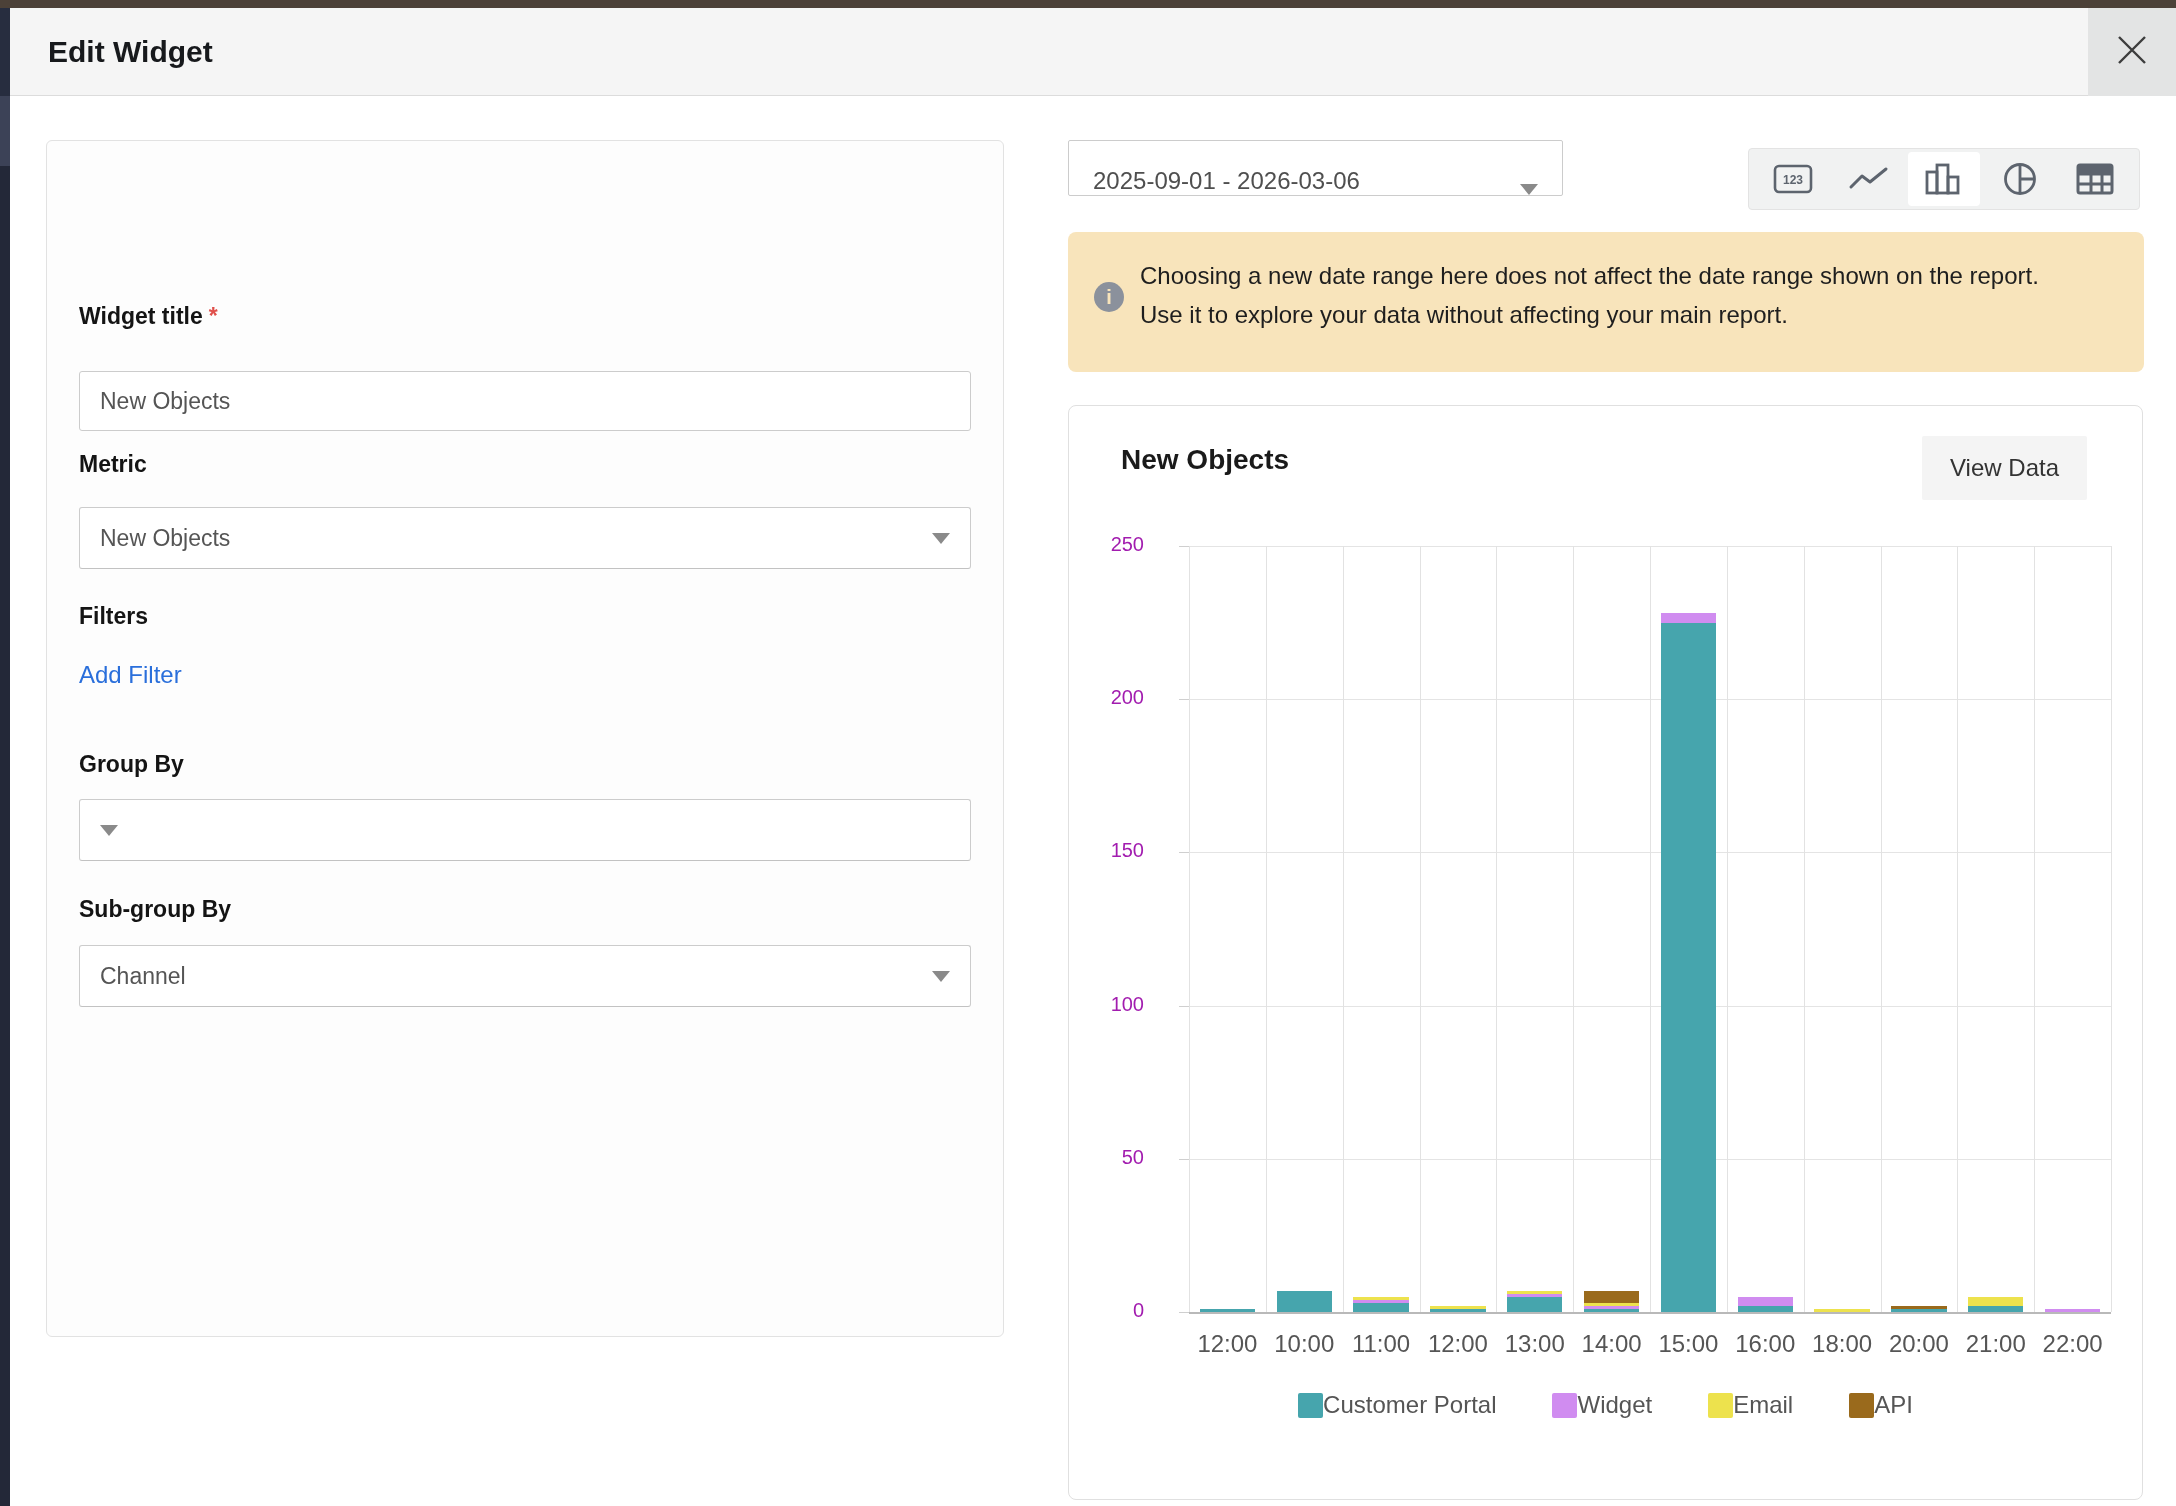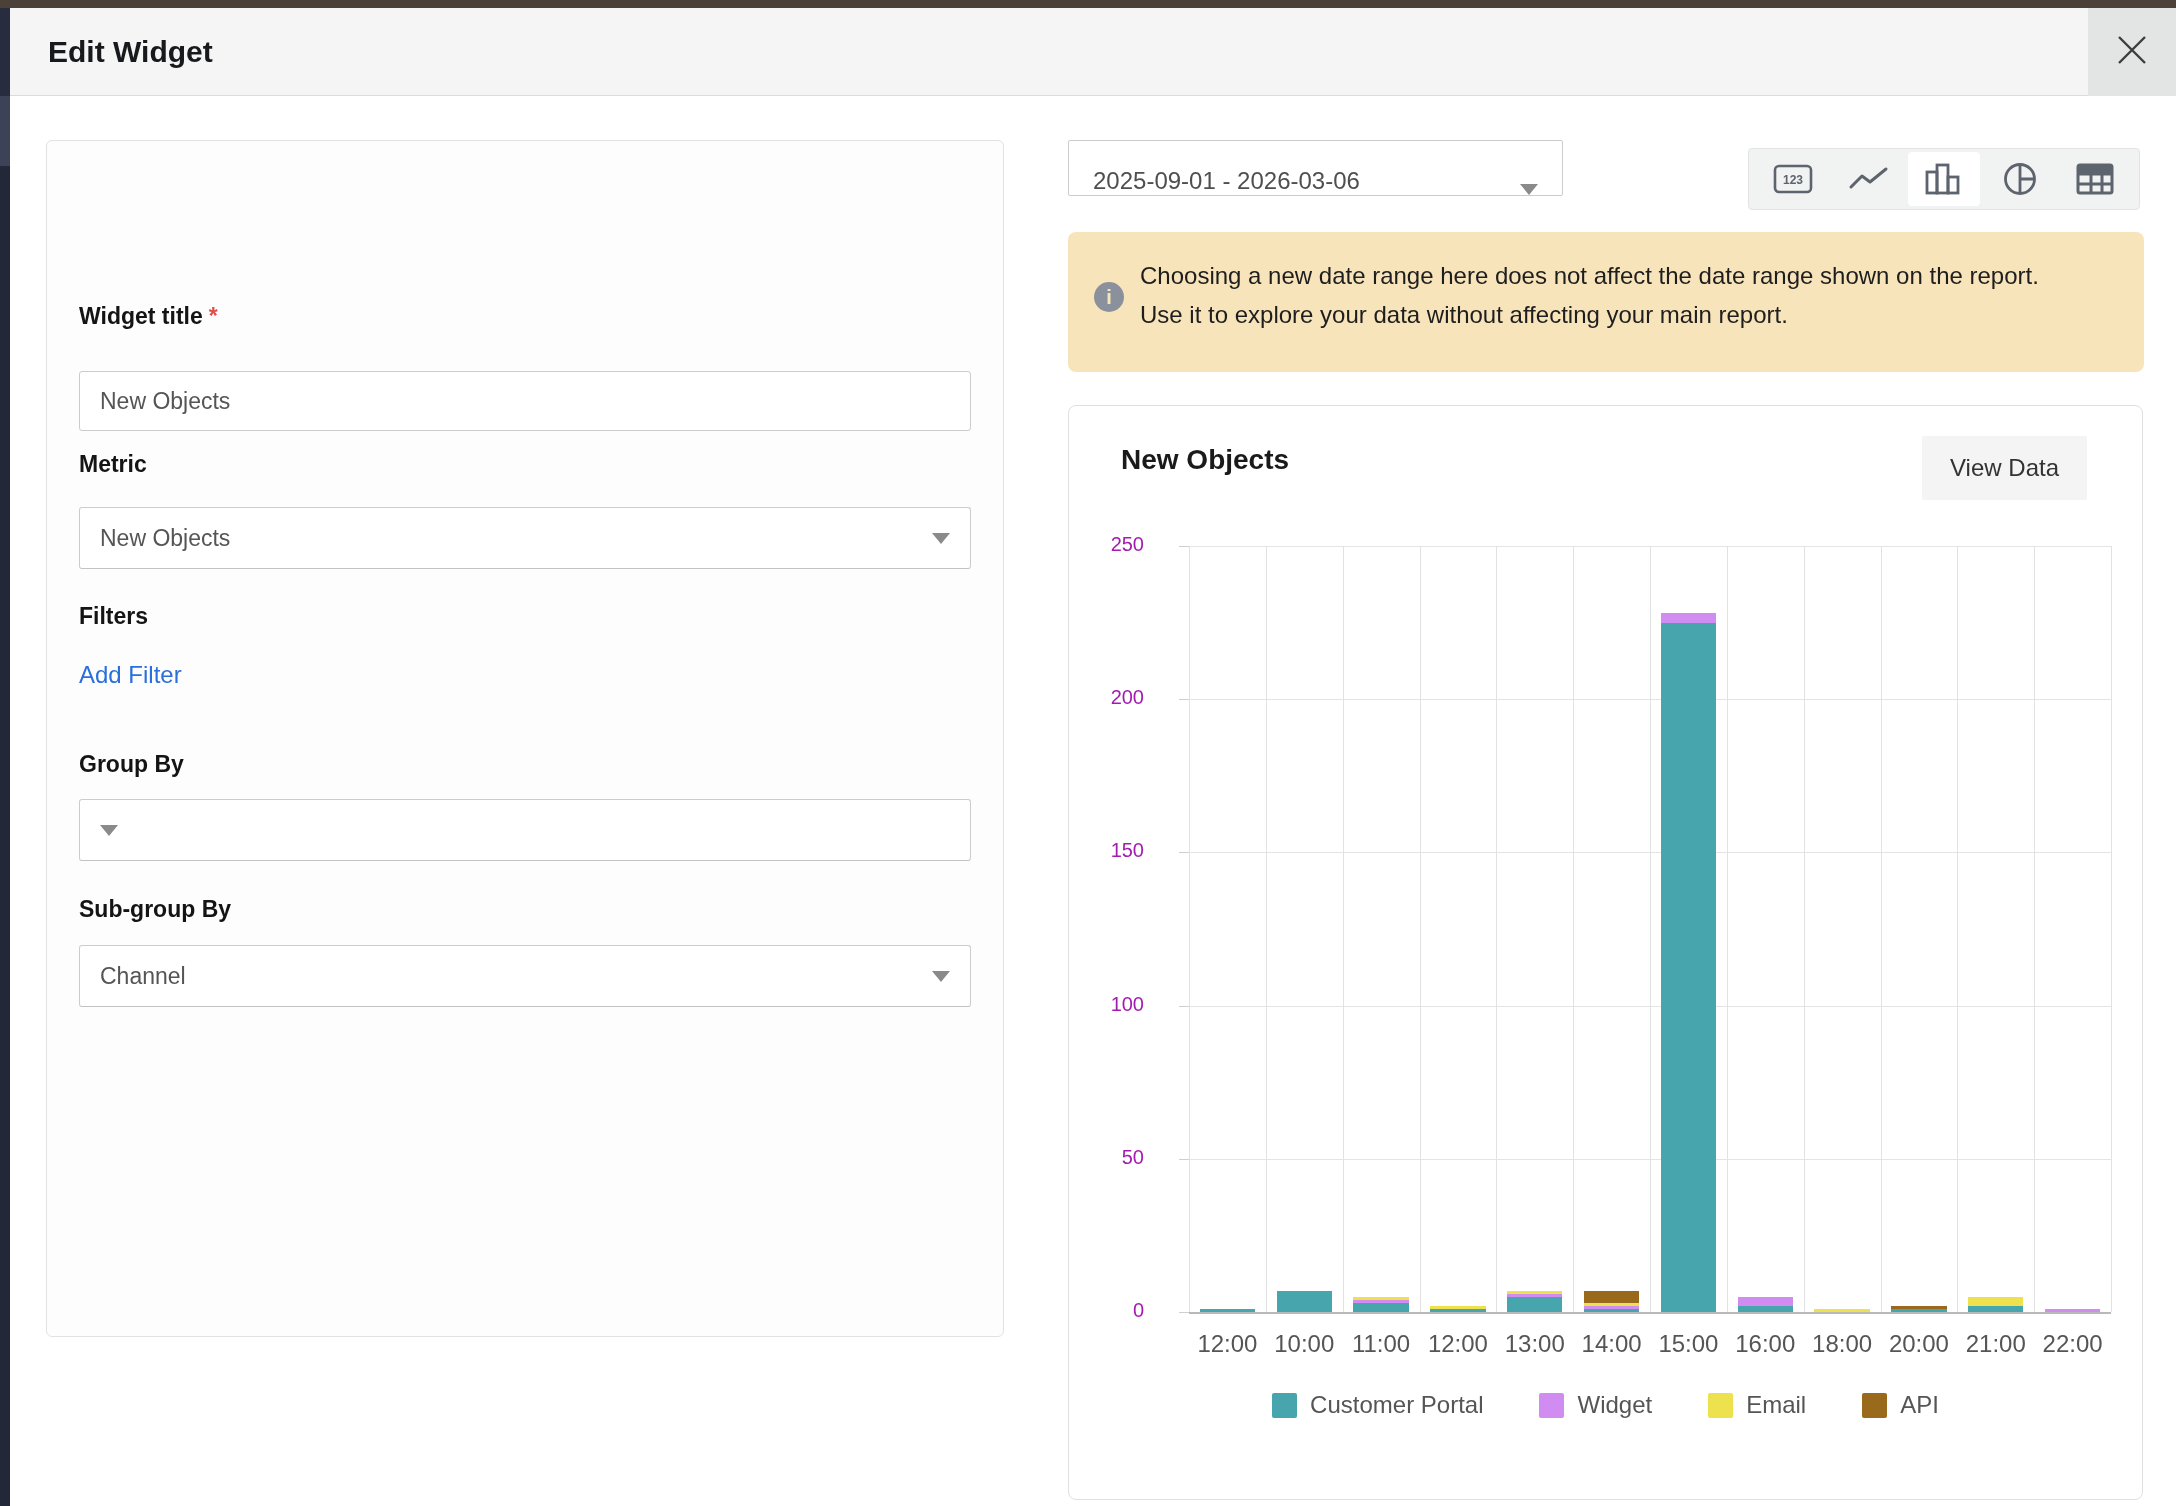--- a/index.html
+++ b/index.html
@@ -74,21 +74,21 @@
   .vgrid { position:absolute; top:0; width:1px; height:100%; background:#e2e2e2; }
   .ytick { position:absolute; width:10px; height:1px; background:#cfcfcf; }
   .y-labels { position:absolute; left:-118px; top:0; width:100px; height:100%; }
   .y-label { position:absolute; right:27px; font-size:20px; color:#a21caf; text-align:right; width:100px; }
   .x-labels { position:absolute; left:0; top:784px; width:922px; height:40px; }
   .x-label { position:absolute; font-size:24px; color:#555555; text-align:center; }
   .bar-seg { position:absolute; }
 
   .chart-legend { position:absolute; left:0; top:985px; width:100%; display:flex;
                   justify-content:center; align-items:center; gap:56px; }
-  .legend-item { display:flex; align-items:center; gap:13px; }
+  .legend-item { display:flex; align-items:center; gap:0; }
   .legend-swatch { width:25px; height:25px; border-radius:2px; }
   .legend-label { font-size:24px; color:#555555; }
 </style>
 </head>
 <body>
 
 <div id="screen">
 
   <div class="top-bar"></div>
   <div class="left-strip">

